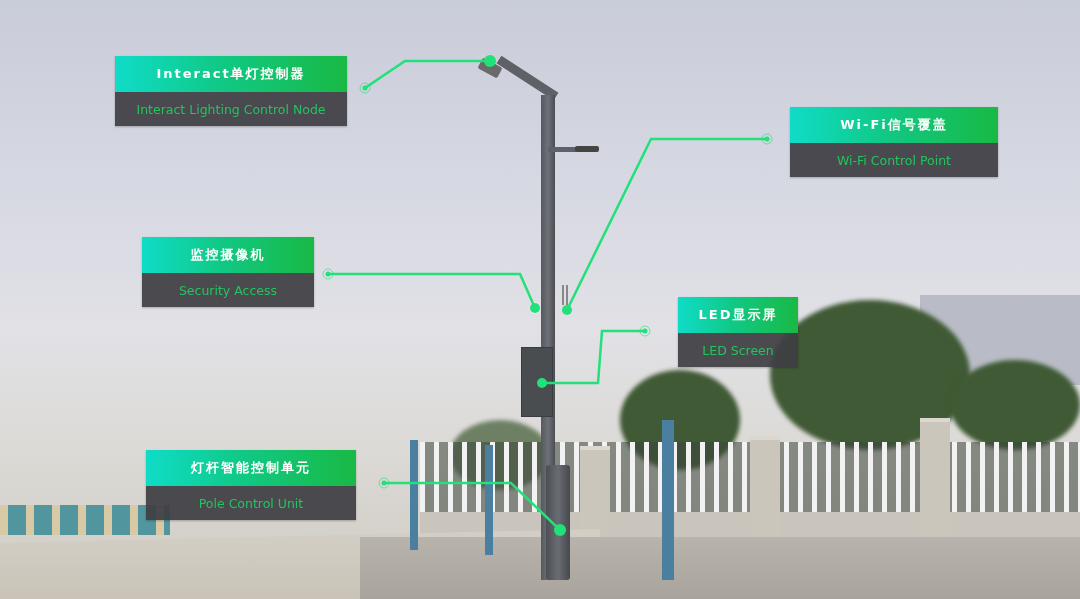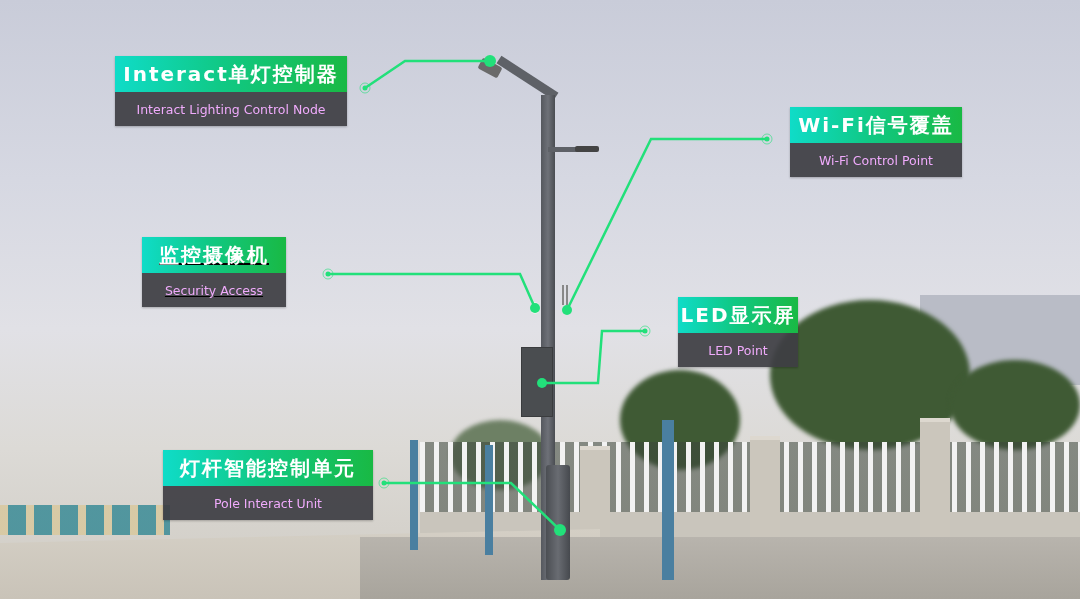--- a/index.html
+++ b/index.html
@@ -27,23 +27,23 @@
   .arm-mid { position:absolute; left:548px; top:147px; width:48px; height:5px; background:#5e6167; }
   .lamp-mid { position:absolute; left:575px; top:146px; width:24px; height:6px; background:#444; border-radius:2px; }
   .led-screen { position:absolute; left:521px; top:347px; width:30px; height:68px; background:#4a4d50; border:1px solid #3a3c3e; }
   .cam { position:absolute; left:530px; top:302px; width:10px; height:12px; background:#eee; border-radius:50%; }
   .antenna { position:absolute; left:562px; top:285px; width:2px; height:20px; background:#888; box-shadow:4px 0 0 #888; }
   .tree-trunk { position:absolute; background:#4a7fa0; width:8px; }
   .svg-layer { position:absolute; inset:0; }
   .label { position:absolute; box-shadow:0 1px 2px rgba(0,0,0,.25); }
   .label .zh { display:flex; align-items:center; justify-content:center; height:36px;
     background: linear-gradient(90deg,#0fdcc8 0%,#10c986 45%,#19b944 100%);
-    color:#fff; font-weight:bold; font-size:20px; letter-spacing:2px; white-space:nowrap; }
+    color:#fff; font-weight:bold; font-size:13px; letter-spacing:2px; white-space:nowrap; }
   .label .en { display:flex; align-items:center; justify-content:center; height:34px;
-    background:rgba(62,62,68,.93); color:#f0abfc; font-size:12.5px; white-space:nowrap; }
+    background:rgba(62,62,68,.93); color:#22c55e; font-size:12.5px; white-space:nowrap; }
 </style>
 </head>
 <body>
 
 <div class="scene">
   <div class="building"></div>
   <div class="tree-blob" style="left:770px;top:300px;width:200px;height:150px;"></div>
   <div class="tree-blob" style="left:620px;top:370px;width:120px;height:100px;"></div>
   <div class="tree-blob" style="left:950px;top:360px;width:130px;height:90px;"></div>
   <div class="tree-blob" style="left:450px;top:420px;width:100px;height:70px;opacity:.7"></div>
@@ -100,31 +100,31 @@
       <circle cx="384" cy="483" r="5"></circle>
     </g>
   </svg>
 </div>
 
 <div class="label" style="left:115px;top:56px;width:232px;">
   <div class="zh">Interact单灯控制器</div>
   <div class="en">Interact Lighting Control Node</div>
 </div>
 
-<div class="label" style="left:790px;top:107px;width:172px;">
+<div class="label" style="left:790px;top:107px;width:208px;">
   <div class="zh">Wi-Fi信号覆盖</div>
   <div class="en">Wi-Fi Control Point</div>
 </div>
 
-<div class="label" style="left:142px;top:237px;width:144px;text-decoration:underline;">
+<div class="label" style="left:142px;top:237px;width:172px;">
   <div class="zh">监控摄像机</div>
   <div class="en">Security Access</div>
 </div>
 
 <div class="label" style="left:678px;top:297px;width:120px;">
   <div class="zh">LED显示屏</div>
-  <div class="en">LED Point</div>
+  <div class="en">LED Screen</div>
 </div>
 
-<div class="label" style="left:163px;top:450px;width:210px;">
+<div class="label" style="left:146px;top:450px;width:210px;">
   <div class="zh">灯杆智能控制单元</div>
-  <div class="en">Pole Interact Unit</div>
+  <div class="en">Pole Control Unit</div>
 </div>
 
 </body></html>

